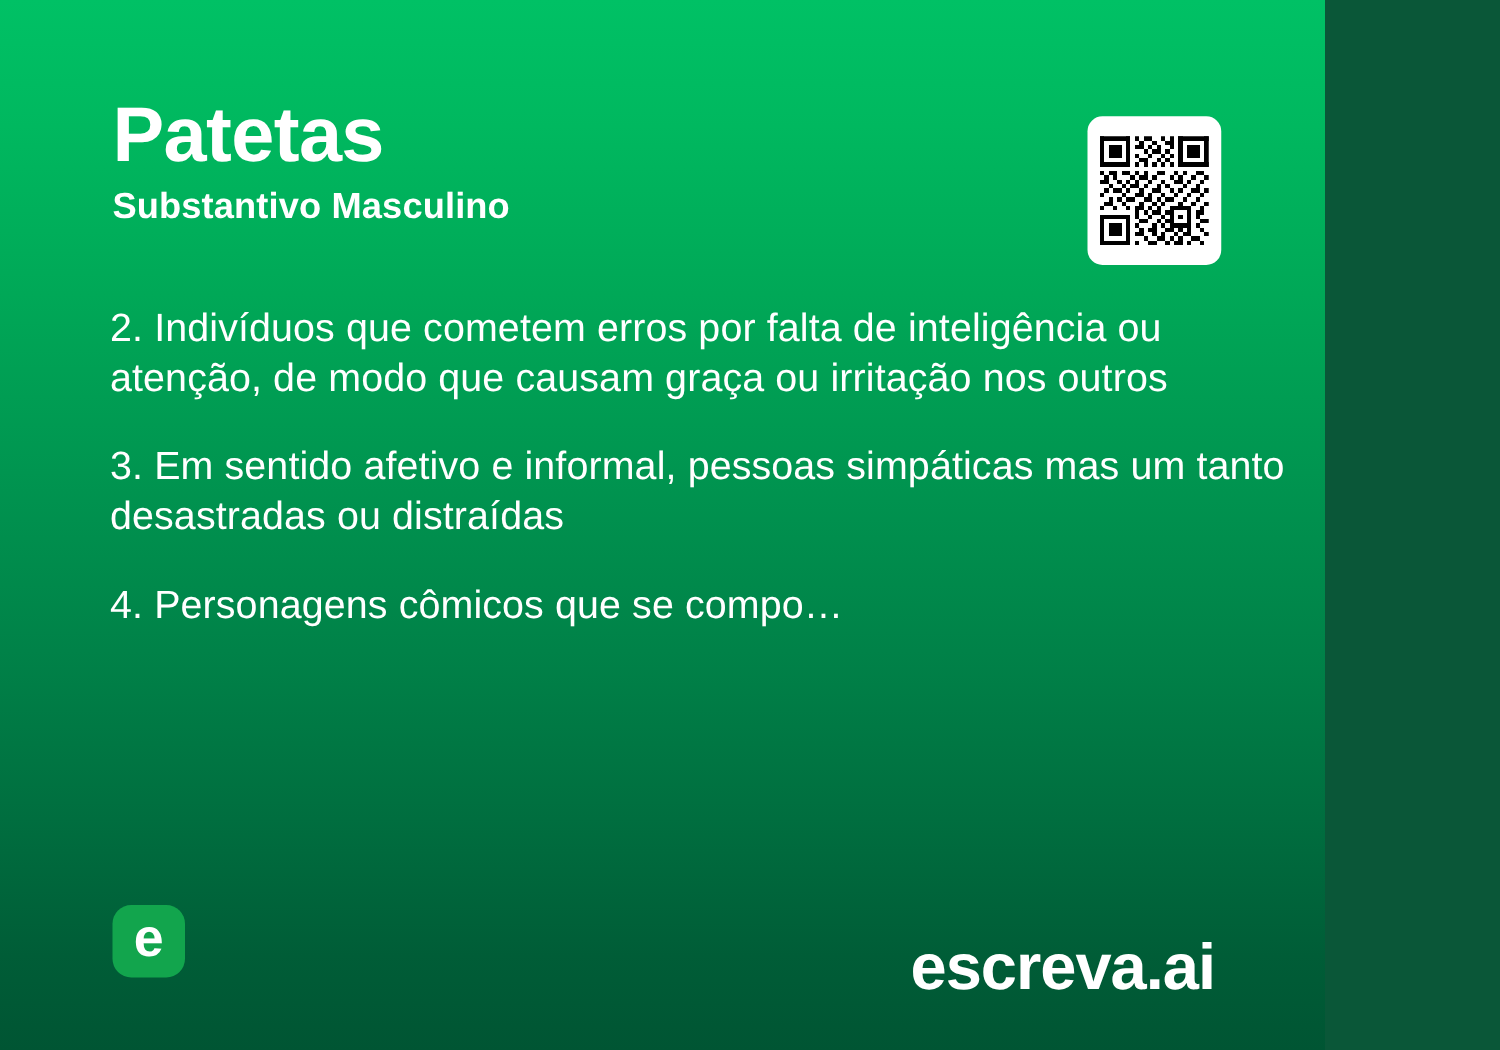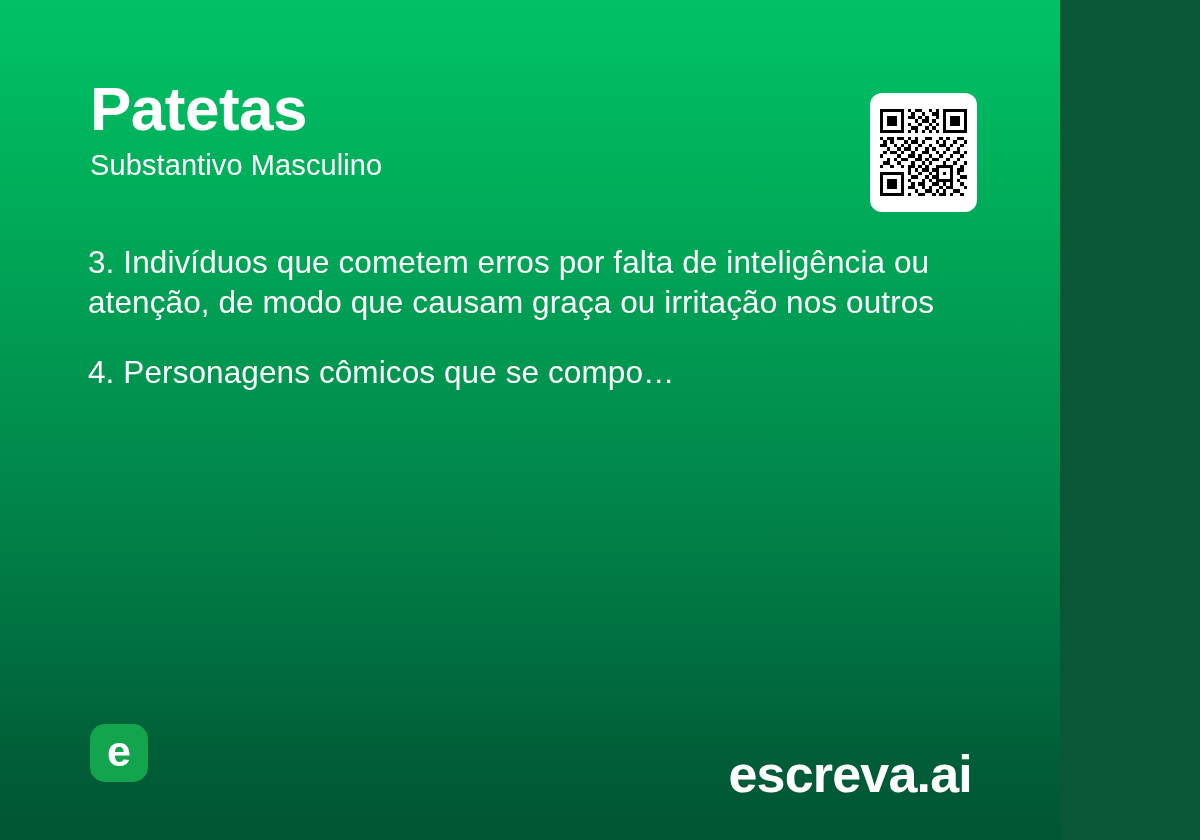--- a/index.html
+++ b/index.html
@@ -55,21 +55,21 @@
     line-height: 1.0;
     font-weight: 700;
     letter-spacing: -0.5px;
     color: #ffffff;
   }
 
   .subtitle {
     margin: 10px 0 0 0;
     font-size: 29px;
     line-height: 1.1;
-    font-weight: 400;
+    font-weight: 700;
     color: #ffffff;
     letter-spacing: 0.1px;
   }
 
   .qr-wrap {
     position: absolute;
     right: 83px;
     top: 93px;
     width: 107px;
     height: 119px;
@@ -326,21 +326,22 @@
           <rect x="11" y="24" width="2" height="1"></rect>
         <rect x="15" y="24" width="1" height="1"></rect>
           <rect x="17" y="24" width="2" height="1"></rect>
         <rect x="20" y="24" width="1" height="1"></rect>
           <rect x="23" y="24" width="1" height="1"></rect>
       </g>
     </svg>
   </div>
 
   <div class="definitions">
-    <p class="definition">3. Indivíduos que cometem erros por falta de inteligência ou atenção, de modo que causam graça ou irritação nos outros</p>
+    <p class="definition">2. Indivíduos que cometem erros por falta de inteligência ou atenção, de modo que causam graça ou irritação nos outros</p>
+    <p class="definition">3. Em sentido afetivo e informal, pessoas simpáticas mas um tanto desastradas ou distraídas</p>
     <p class="definition">4. Personagens cômicos que se compo…</p>
   </div>
 
   <div class="footer">
     <div class="logo-badge">
       <span class="glyph">e</span>
     </div>
     <div class="wordmark">escreva.ai</div>
   </div>
 

